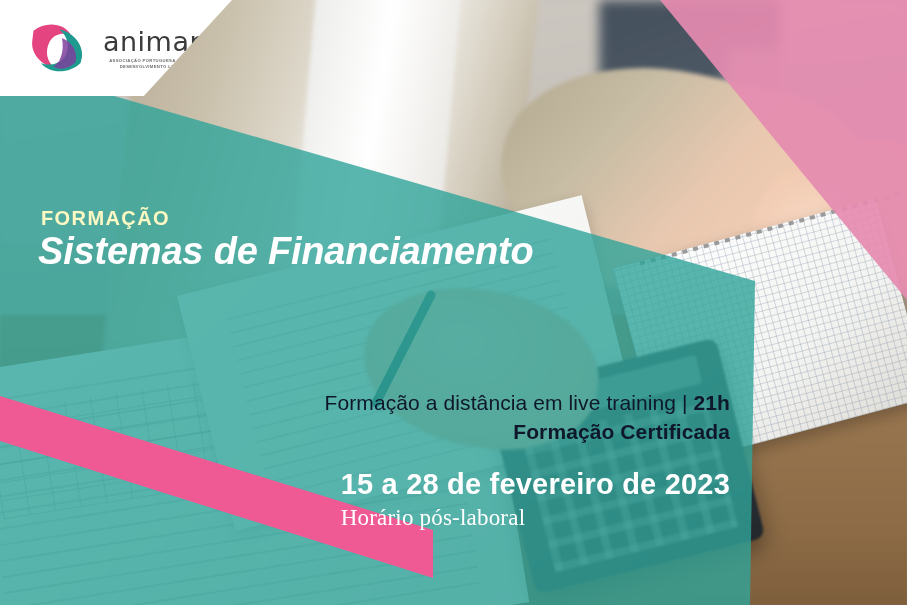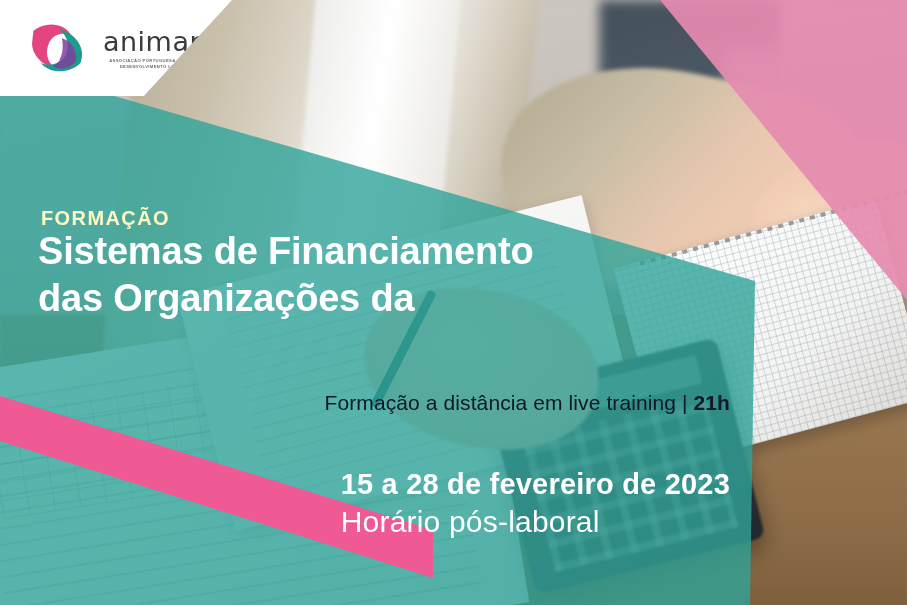--- a/index.html
+++ b/index.html
@@ -199,36 +199,36 @@
   .eyebrow{
     position:absolute; left:41px; top:208px;
     font-size:20px; font-weight:700; letter-spacing:1.4px;
     color:#fef9c3; line-height:1;
   }
   .headline{
     position:absolute; left:38px; top:228px;
     font-size:38px; font-weight:700; color:#ffffff;
     line-height:1.24; letter-spacing:-.2px;
   }
-  .headline div{ white-space:nowrap; }
+  .headline div{ white-space:nowrap;font-style:italic; }
 
   .subcopy{
     position:absolute; right:177px; top:389px;
     text-align:right; color:#0f172a; line-height:1.3;
   }
   .sub-line1{ font-size:21px; font-weight:400; letter-spacing:.1px; }
   .sub-line1 b{ font-weight:700; }
   .sub-line2{ font-size:21px; font-weight:700; letter-spacing:.1px; margin-top:2px; }
 
   .dates{
     position:absolute; right:177px; top:466px;
     text-align:left; color:#ffffff; line-height:1.28;
   }
   .date-line{ font-size:29px; font-weight:700; letter-spacing:.2px; }
-  .time-line{ font-size:30px; font-weight:400; letter-spacing:.2px; }
+  .time-line{ font-size:23px; font-weight:400; letter-spacing:.2px;font-family:Liberation Serif, serif; }
 </style>
 </head>
 <body>
 
 <div id="poster">
 
   <div class="photo">
     <div class="bg-base"></div>
     <div class="bg-wall"></div>
     <div class="bg-monitor"></div>
@@ -285,25 +285,25 @@
       <div class="logo-tag">Associação Portuguesa para o Desenvolvimento Local</div>
     </div>
   </div>
 
   <div class="copy">
 
     <div class="eyebrow">FORMAÇÃO</div>
 
     <div class="headline">
       <div>Sistemas de Financiamento</div>
-      <div>das Organizações da</div>
     </div>
 
     <div class="subcopy">
       <div class="sub-line1"><span>Formação a distância em live training | </span><b>21h</b></div>
+      <div class="sub-line2">Formação Certificada</div>
     </div>
 
     <div class="dates">
       <div class="date-line">15 a 28 de fevereiro de 2023</div>
       <div class="time-line">Horário pós-laboral</div>
     </div>
 
   </div>
 </div>
 

